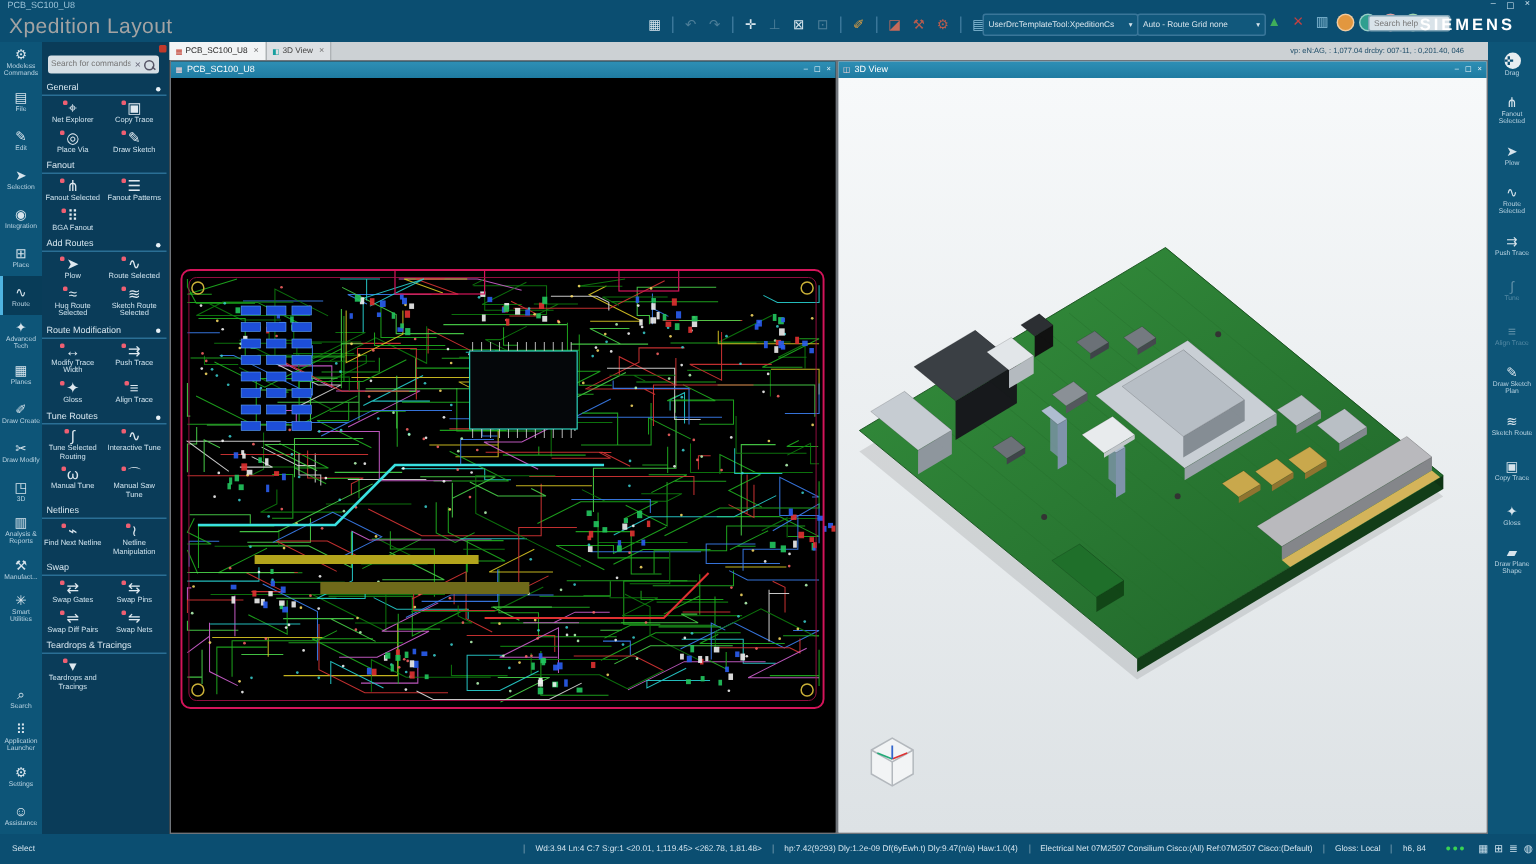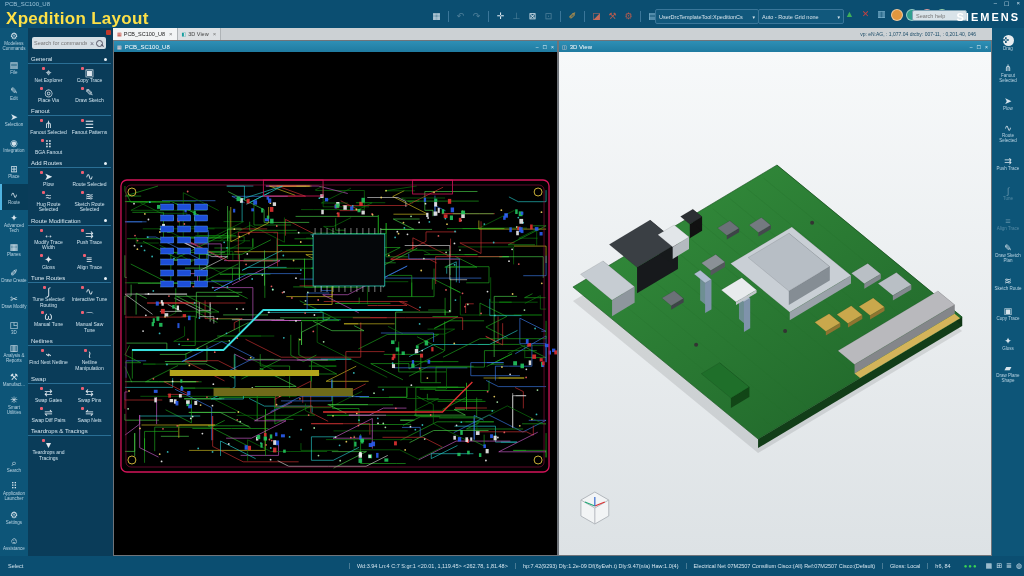--- a/index.html
+++ b/index.html
@@ -1,23 +1,23 @@
 <!DOCTYPE html>
 <html><head>
 <meta charset="utf-8">
 <style>
   html,body{margin:0;padding:0;background:#222;}
   #screen{position:relative;width:1024px;height:576px;overflow:hidden;
     font-family:"Liberation Sans",sans-serif;background:#0b4e71;color:#e8f1f7;}
   
   #header{position:absolute;left:0;top:0;width:1024px;height:28px;background:#0b4e71;}
   #win-caption{position:absolute;left:5px;top:1px;font-size:6px;color:#9cc3d8;}
-  #app-title{position:absolute;left:6px;top:9px;font-size:17px;color:#fde047;letter-spacing:.3px;font-weight:bold;}
+  #app-title{position:absolute;left:6px;top:9px;font-size:14px;color:#a3a3a3;letter-spacing:.3px;}
   #win-controls{position:absolute;right:4px;top:0;font-size:6px;color:#cfe3ee;display:flex;gap:7px;}
-  #brand{position:absolute;right:4px;top:11px;font-size:11px;font-weight:bold;letter-spacing:2px;color:#ffffff;}
+  #brand{position:absolute;right:14px;top:11px;font-size:11px;font-weight:bold;letter-spacing:2px;color:#ffffff;}
   #toolbar{position:absolute;left:430px;top:8px;height:16px;display:flex;align-items:center;gap:3px;}
   .ticon{width:13px;height:13px;font-size:9px;line-height:13px;text-align:center;color:#d7e4ec;cursor:default;}
   .ticon.dis{opacity:.32;}
   .tsep{width:1px;height:11px;background:#3a7699;margin:0 2px;}
   .tdrop{position:absolute;top:9px;height:13px;background:#11587c;border:1px solid #3a7699;border-radius:2px;
     display:flex;align-items:center;padding:0 3px;gap:3px;font-size:5.5px;color:#d7e4ec;white-space:nowrap;overflow:hidden;}
   #drop1{left:655px;width:96px;}
   #drop2{left:758px;width:78px;}
   .caret{font-size:5px;margin-left:auto;}
   #tb-right{position:absolute;left:843px;top:8px;display:flex;align-items:center;gap:3px;}

